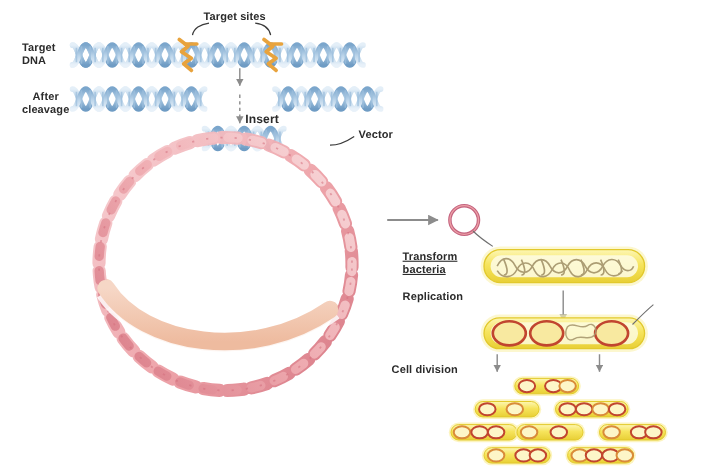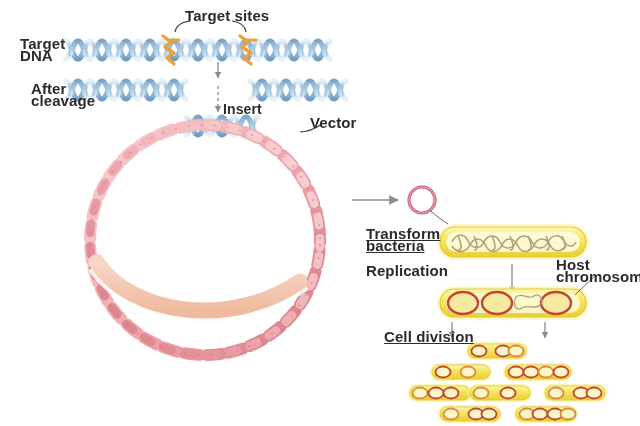--- a/index.html
+++ b/index.html
@@ -13,29 +13,29 @@
   #figure {
     position: relative;
     width: 640px;
     height: 426px;
     background: #ffffff;
     overflow: hidden;
   }
   .lbl {
     position: absolute;
     font-family: "Liberation Sans", sans-serif;
-    font-size: 15px;
+    font-size: 10px;
     line-height: 11.5px;
     color: #2b2b2b;
     letter-spacing: 0.1px;
     white-space: pre-line;
     font-weight: 600;
   }
   .lbl.small {
-    font-size: 14px;
+    font-size: 11px;
     line-height: 11px;
   }
   svg {
     position: absolute;
     left: 0;
     top: 0;
     width: 640px;
     height: 426px;
   }
 </style>
@@ -284,30 +284,28 @@
         <ellipse cx="568" cy="414" rx="7.5" ry="5.5" fill="#fdf6c8" stroke="#d98b3a" stroke-width="1.8"></ellipse>
       </g>
     </g>
   </svg>
 
   <div class="lbl" style="left:185px; top:10px;">Target sites</div>
 
   <div class="lbl" style="left:20px; top:38px;">Target
 DNA</div>
 
-  <div class="lbl" style="left:31px; top:83px;">After
+  <div class="lbl" style="left:20px; top:83px;text-align:center;">After
 cleavage</div>
 
   <div class="lbl small" style="left:223px; top:104px;">Insert</div>
 
-  <div class="lbl" style="left:310px; top:117px;">Vector</div>
+  <div class="lbl" style="left:326px; top:117px;">Vector</div>
 
   <div class="lbl" style="left:366px; top:228px;text-decoration:underline;">Transform
 bacteria</div>
 
   <div class="lbl" style="left:366px; top:265px;text-align:center;">Replication</div>
 
-  <div class="lbl" style="left:556px; top:259px;">Host
-chromosome</div>
-
-  <div class="lbl" style="left:384px; top:331px;text-decoration:underline;">Cell division</div>
+
+  <div class="lbl" style="left:356px; top:331px;">Cell division</div>
 
 </div>
 
 </body></html>

